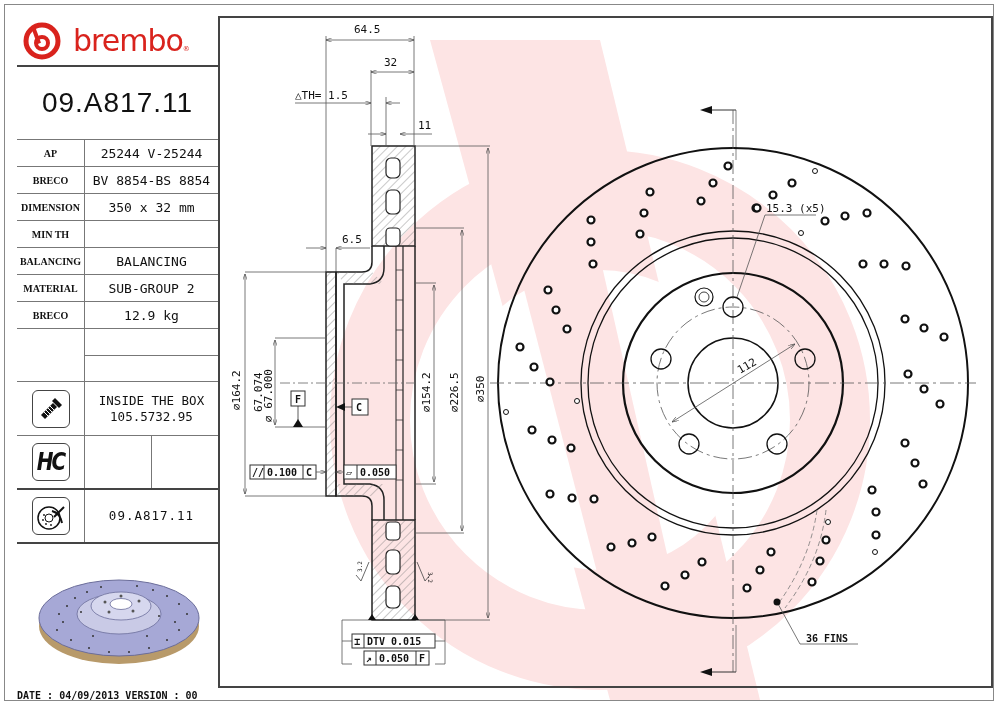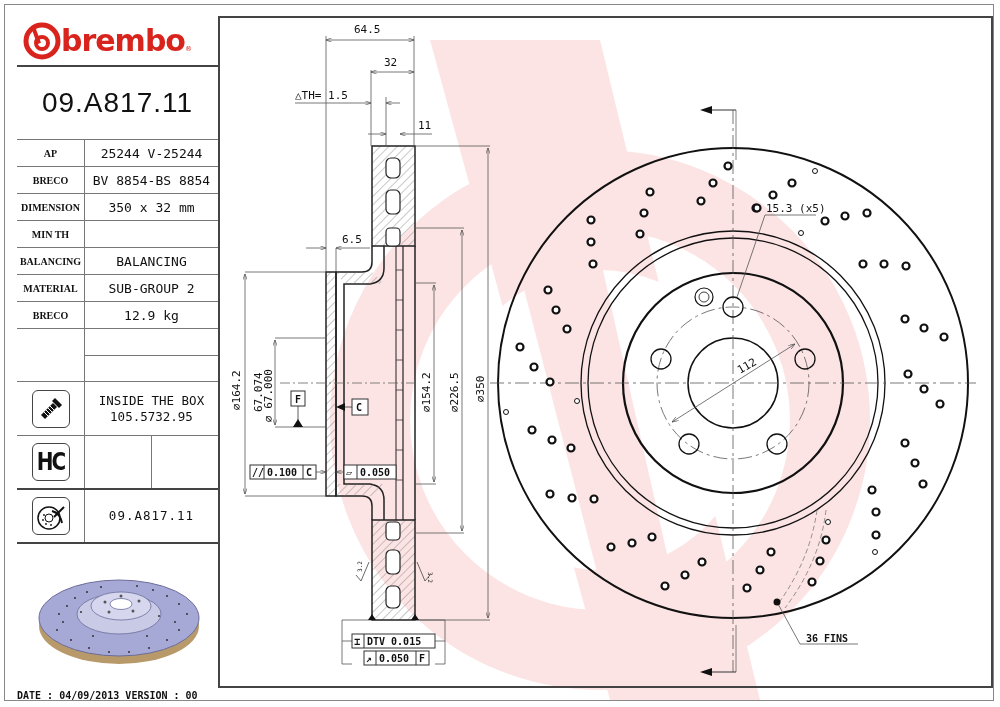--- a/index.html
+++ b/index.html
@@ -10,37 +10,37 @@
   .inner-frame { position: absolute; left: 17px; top: 16px; width: 976px; height: 672px;
                  border: 2px solid #444; box-sizing: border-box; }
   .watermark { position: absolute; left: 0; top: 0; width: 1000px; height: 707px; pointer-events: none; }
   .drawing { position: absolute; left: 0; top: 0; width: 1000px; height: 707px; }
 
   
   .tb { position: absolute; left: 17px; top: 16px; width: 203px; height: 672px;
         border-right: 2px solid #444; box-sizing: border-box; background: #fff; }
   .tb-row { position: absolute; left: 0; width: 201px; border-bottom: 1px solid #777; box-sizing: border-box; }
   .tb-logo { top: 0; height: 51px; border-bottom: 2px solid #444; display: flex; align-items: center; padding-left: 6px; }
-  .logo-text { font-family: "DejaVu Sans", sans-serif; font-weight: bold; font-size: 30px; color: #d9231d;
-               letter-spacing: -1px; margin-left: 0; }
+  .logo-text { font-family: "DejaVu Sans", sans-serif; font-weight: normal; font-size: 30px; color: #d9231d;
+               letter-spacing: -1px; margin-left: 12px; }
   .logo-reg { font-family: "DejaVu Sans", sans-serif; font-size: 7px; color: #d9231d; align-self: flex-end; margin-bottom: 12px; }
   .tb-part { top: 51px; height: 73px; display: flex; align-items: center; justify-content: center;
              font-family: "Liberation Sans", sans-serif; font-size: 28px; letter-spacing: 1px; border-bottom: 1px solid #777; }
   .spec { height: 27px; display: flex; }
   .spec .k { width: 67px; border-right: 1px solid #777; display: flex; align-items: center; justify-content: center;
              font-family: Liberation Serif, serif; font-weight: bold; font-size: 10px; }
   .spec .v { flex: 1; display: flex; align-items: center; justify-content: center;
              font-family: "DejaVu Sans Mono", monospace; font-size: 13px; }
   .blank { display: flex; }
   .blank .k { width: 67px; border-right: 1px solid #777; }
   .blank .v { flex: 1; display: flex; flex-direction: column; }
   .blank .v div { flex: 1; border-bottom: 1px solid #777; }
   .blank .v div:last-child { border-bottom: none; }
   .iconrow { display: flex; }
-  .iconrow .k { width: 67px; border-right: 1px solid #777; display: flex; align-items: center; justify-content: center; }
+  .iconrow .k { width: 67px; border-right: 1px solid #777; display: flex; align-items: center; justify-content: center; font-style: italic; }
   .iconrow .v { flex: 1; display: flex; flex-direction: column; align-items: center; justify-content: center;
                 font-family: "DejaVu Sans Mono", monospace; font-size: 12.5px; line-height: 16px; }
   .ibox { width: 36px; height: 36px; border: 1.5px solid #444; border-radius: 6px; display: flex; align-items: center; justify-content: center; }
   .hc { font-family: "DejaVu Sans", sans-serif; font-weight: bold; font-size: 20px; letter-spacing: -2px; transform: scaleY(1.2); }
   .part2 { font-family: "Liberation Sans", sans-serif; font-size: 24px; letter-spacing: 1px; }
   .tb-date { position: absolute; left: 17px; top: 690px; width: 203px; 
              font-family: "DejaVu Sans Mono", monospace; font-weight: bold; font-size: 10px; }
 
   .dim { font-family: "DejaVu Sans Mono", monospace; font-size: 11px; fill: #111; }
   .dimb { font-family: "DejaVu Sans Mono", monospace; font-size: 10px; fill: #111; font-weight: bold; }

